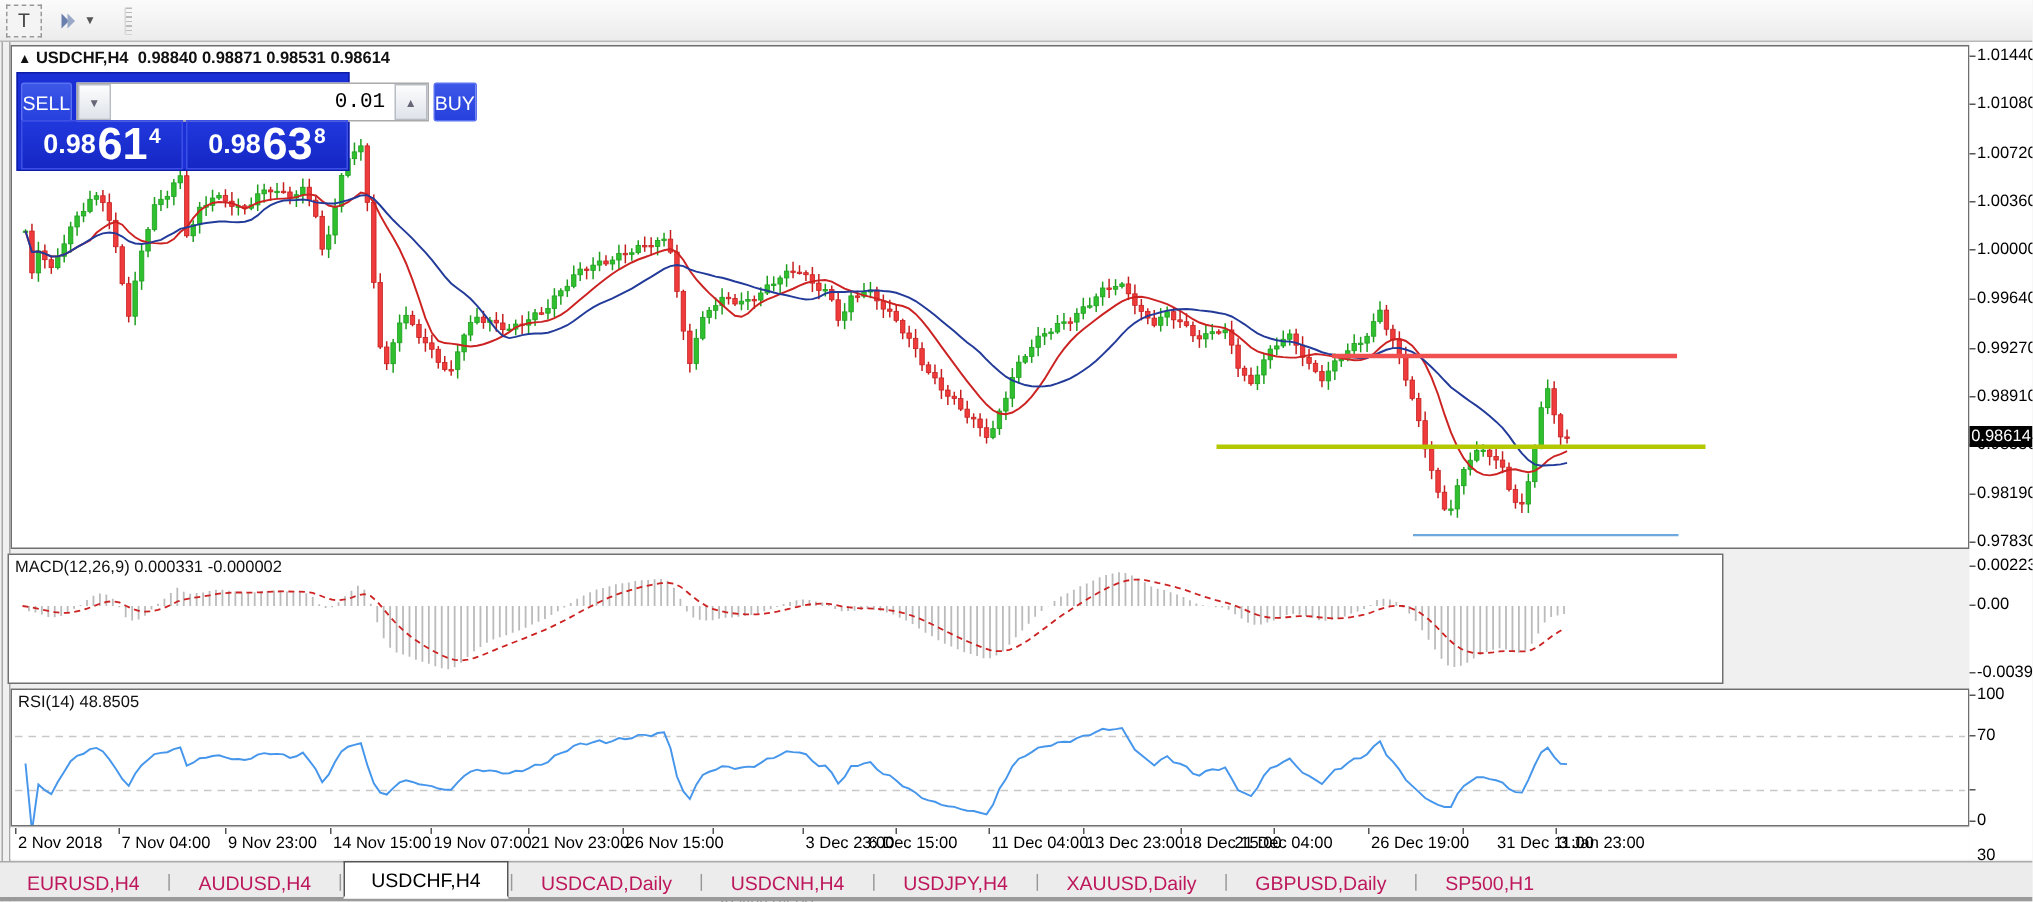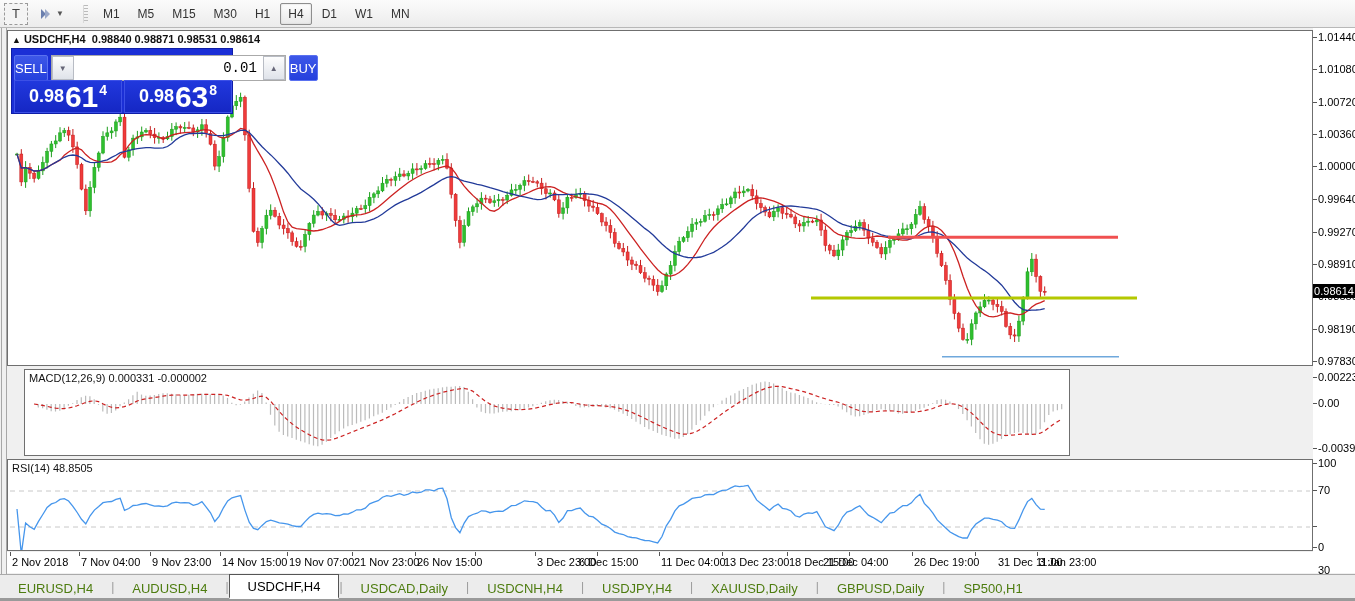--- a/index.html
+++ b/index.html
@@ -21,21 +21,21 @@
   .caret { font-size:8px; color:#555; margin-left:3px; }
 
   
   #leftedge { position:absolute; left:0; top:28px; width:7px; height:573px; background:#f0f0f0;
               border-right:1px solid #a7a7a7; }
   #leftedge:before { content:""; position:absolute; left:1px; top:0; bottom:0; width:1px; background:#a7a7a7; }
 
   
   .pane { position:absolute; background:#fff; border:1px solid #6f6f6f; }
   #mainpane  { left:7px; top:30px;  width:1306px; height:336px; }
-  #macdpane  { left:24px; top:369px; width:1046px; height:87px;text-align:right;  }
+  #macdpane  { left:5px; top:369px; width:1144px; height:87px;text-align:right;  }
   #rsipane   { left:7px; top:459px; width:1306px; height:92px;  }
   .pane svg  { position:absolute; left:0; top:0; }
   .panetitle { position:absolute; left:4px; top:2px; font-size:11px; color:#111; z-index:5; white-space:nowrap; }
   #ohlctitle { font-weight:bold; }
   .tri { font-size:9px; margin-right:3px; }
 
   
   #axiscol { position:absolute; left:1313px; top:28px; width:42px; height:545px; background:#fff; }
   .axlabel { position:absolute; left:5px; font-size:11px; color:#000; white-space:nowrap; transform:translateY(-6px); }
   .axtick  { position:absolute; left:0; width:4px; height:1px; background:#555; }
@@ -61,51 +61,40 @@
   .p-sup   { font-size:14px; font-weight:bold; margin:0 0 12px 1px; }
 
   
   #timeaxis { position:absolute; left:7px; top:552px; width:1306px; height:21px; background:#fff; }
   .tlabel { position:absolute; top:4px; font-size:11px; color:#000; white-space:nowrap; }
   .ttick  { position:absolute; top:0; width:1px; height:4px; background:#555; }
 
   
   #tabbar { position:absolute; left:0; top:574px; width:1355px; height:27px; background:#ececec;
             border-top:1px solid #aaa; border-bottom:3px solid #9a9a9a; display:flex; align-items:flex-end; }
-  .tab { height:20px; padding:0 18px; display:flex; align-items:center; font-size:13px; color:#4d7c0f; cursor:default; }
+  .tab { height:20px; padding:0 18px; display:flex; align-items:center; font-size:13px; color:#be185d; cursor:default; }
   .tab.active { background:#fff; border:1px solid #555; border-bottom:2px solid #fff; height:25px; color:#000;
                 margin-bottom:-1px; z-index:2; }
   .tabsep { color:#999; font-size:12px; align-self:center; }
 </style>
 </head>
 <body>
 
 <div id="win">
 
   <div id="toolbar">
     <div class="ttool">T</div>
     <div class="tbtn">
       <svg width="16" height="14" viewBox="0 0 16 14">
         <path d="M4 2 L9 7 L4 12 Z" fill="#6b7fae"></path>
           <path d="M8 2 L13 7 L8 12 Z" fill="#9aa8c8"></path>
       </svg>
       <span class="caret">▼</span>
     </div>
     <div class="grip"></div>
-    <div id="tfgroup" style="display:flex;">
-        <div class="tbtn">M1</div>
-        <div class="tbtn">M5</div>
-        <div class="tbtn">M15</div>
-        <div class="tbtn">M30</div>
-        <div class="tbtn">H1</div>
-        <div class="tbtn active">H4</div>
-        <div class="tbtn">D1</div>
-        <div class="tbtn">W1</div>
-        <div class="tbtn">MN</div>
-      </div>
   </div>
 
   <div id="leftedge"></div>
 
   <div class="pane" id="mainpane">
     <div class="panetitle" id="ohlctitle">
       <span class="tri">▲</span><span>USDCHF,H4</span>&nbsp;&nbsp;<span>0.98840</span>&nbsp;<span>0.98871</span>&nbsp;<span>0.98531</span>&nbsp;<span>0.98614</span>
     </div>
 
     <div id="tradepanel">

